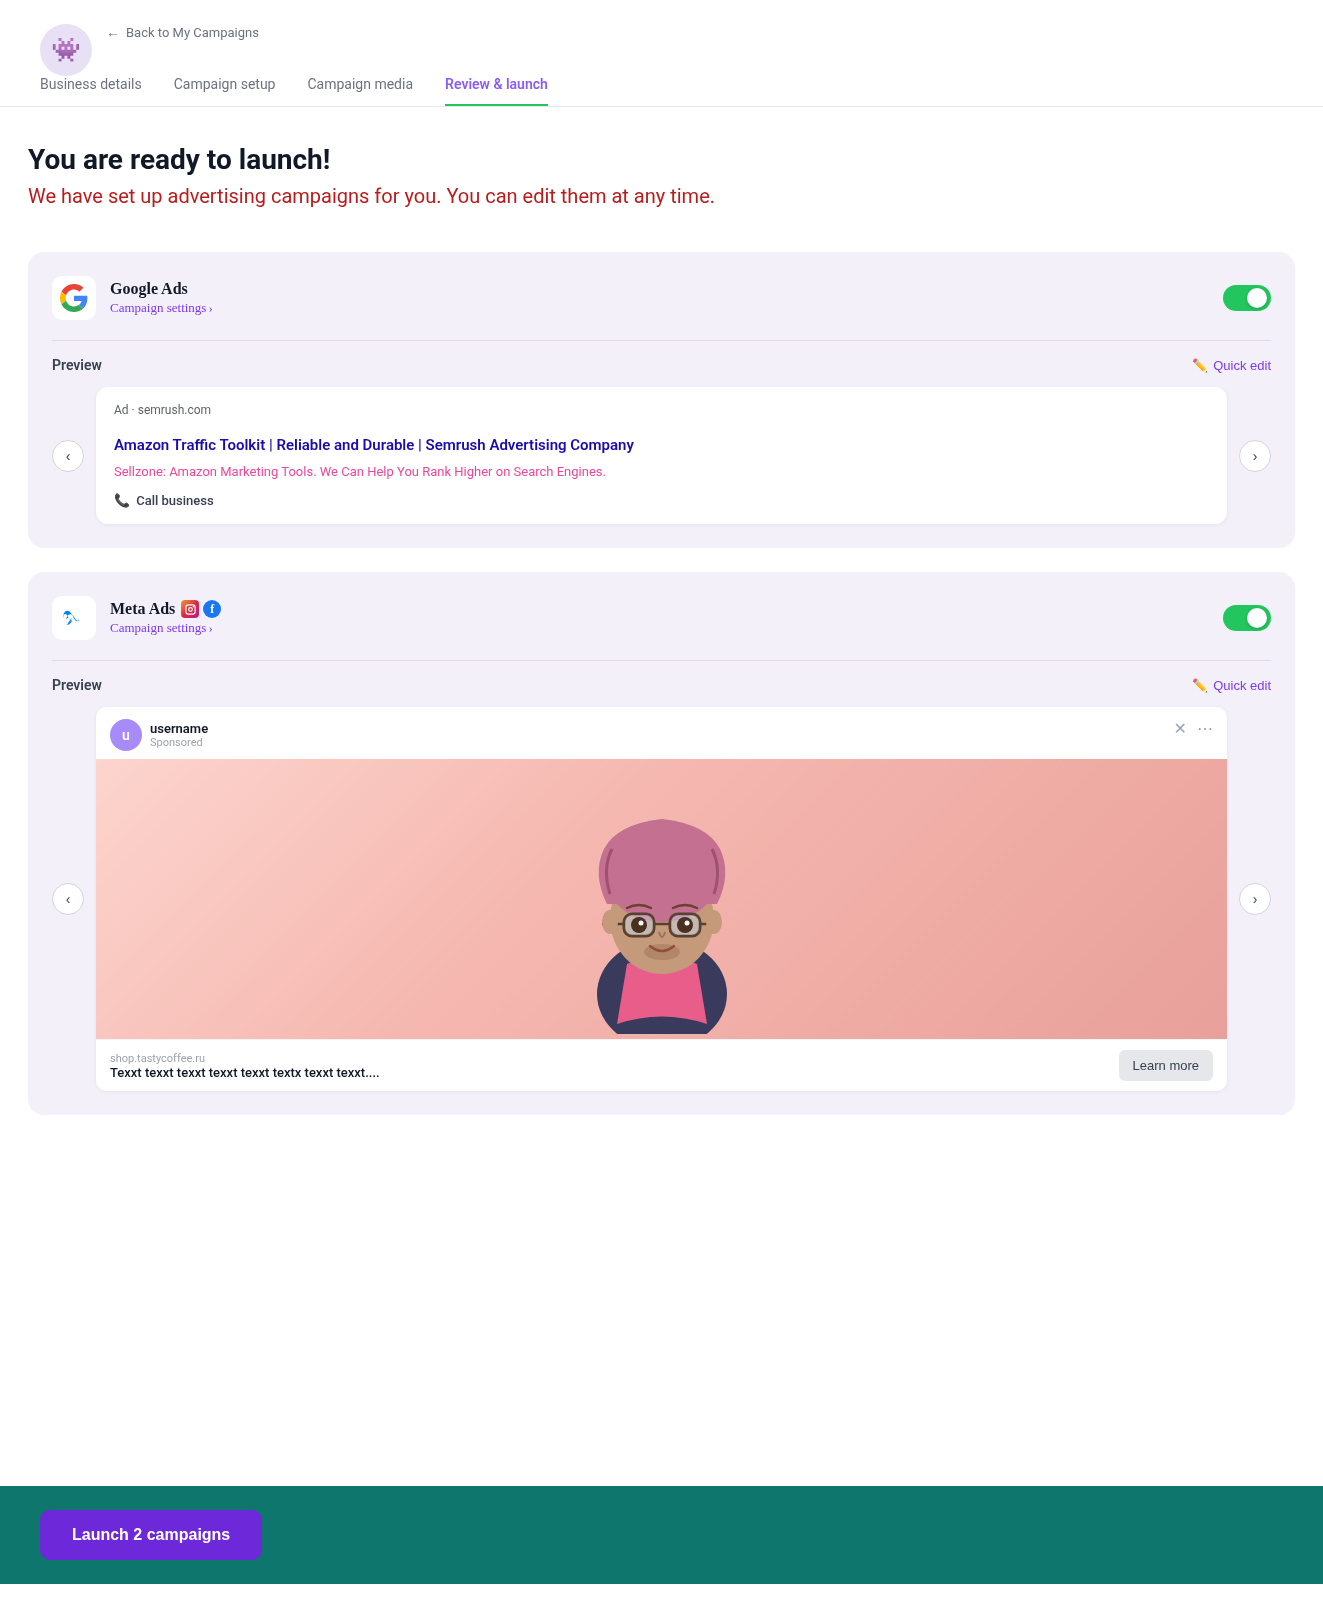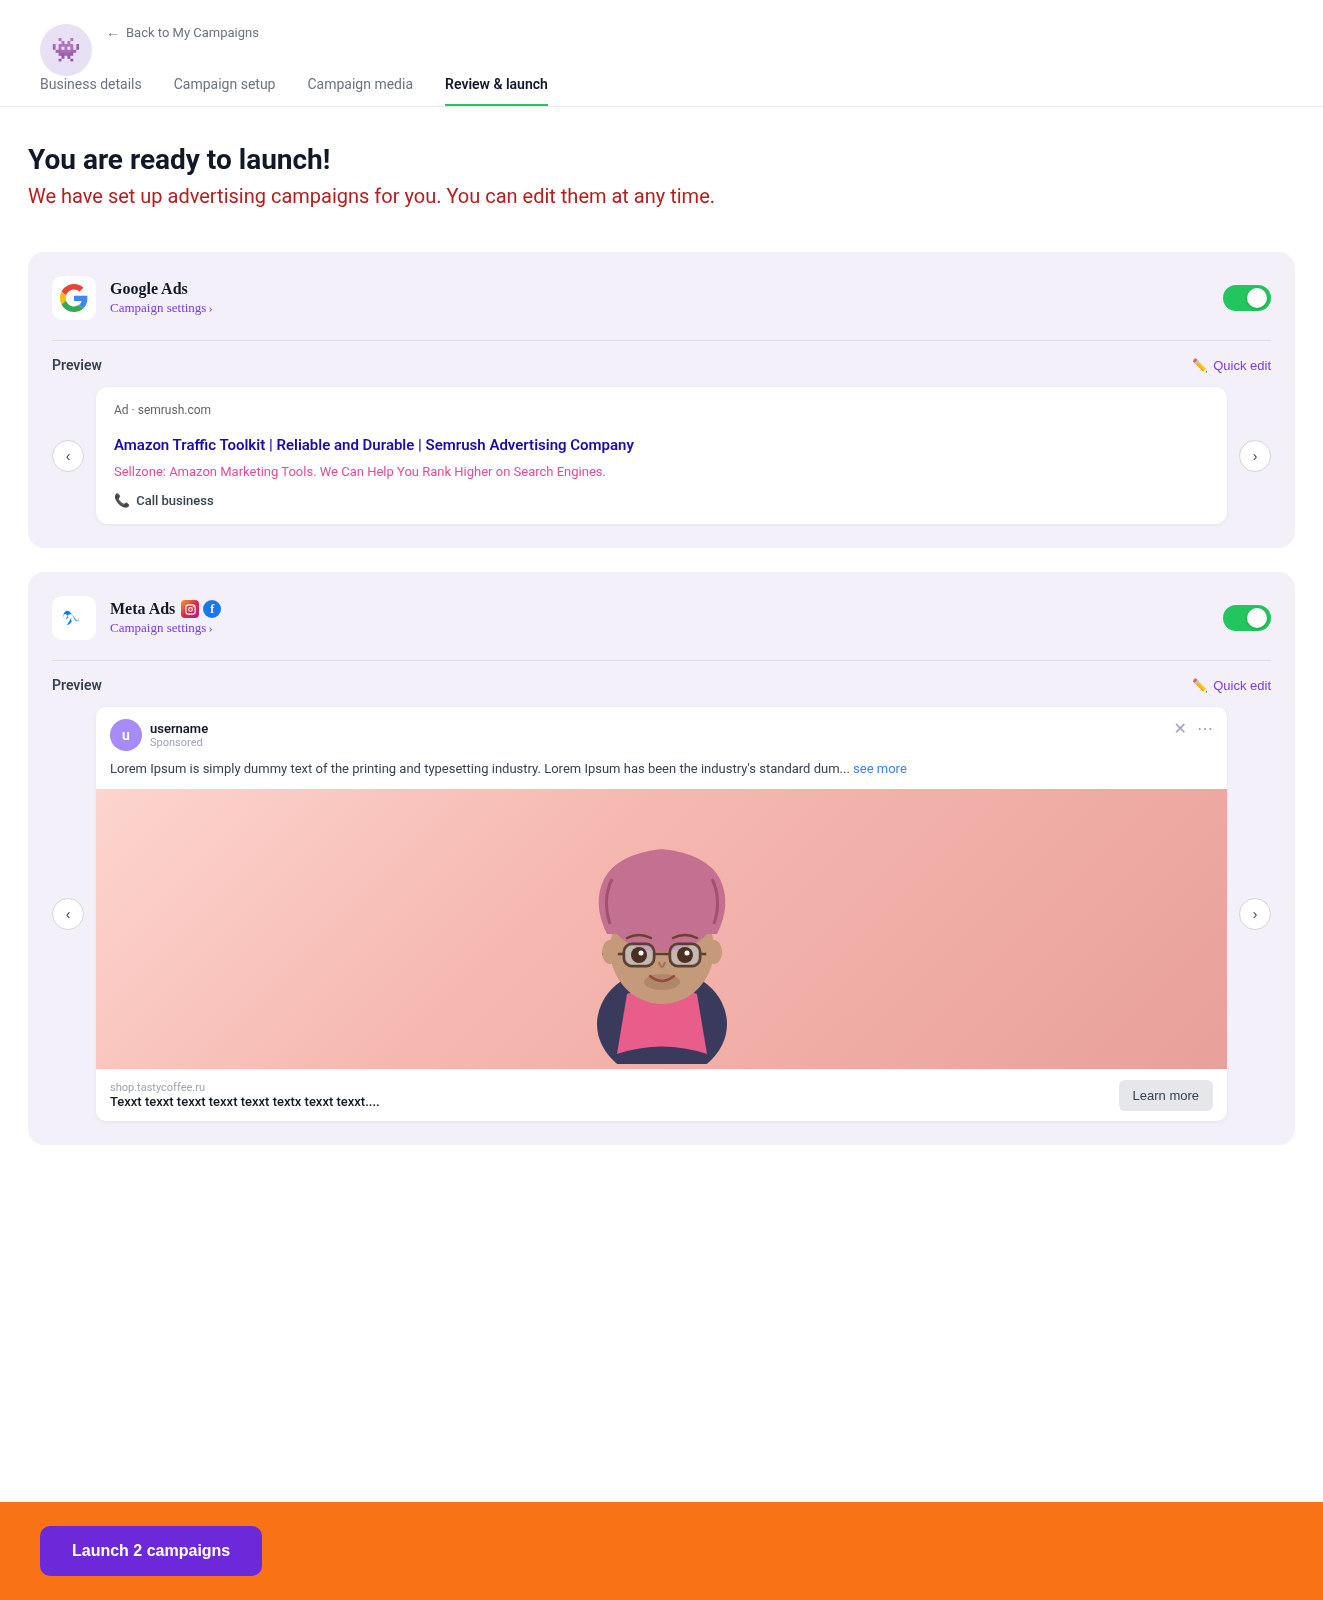--- a/index.html
+++ b/index.html
@@ -66,21 +66,21 @@
 
     .tab {
       font-size: 14px;
       color: #6b7280;
       padding-bottom: 12px;
       cursor: pointer;
       border-bottom: 2px solid transparent;
     }
 
     .tab.active {
-      color: #0f172a;
+      color: #8b5cf6;
       font-weight: 600;
       border-bottom: 2px solid #22c55e;
     }
 
     .main-content {
       padding: 36px 28px 120px;
     }
 
     .page-heading {
       font-size: 28px;
@@ -360,25 +360,25 @@
       padding: 8px 14px;
       font-size: 13px;
       font-weight: 500;
       color: #374151;
       cursor: pointer;
       white-space: nowrap;
     }
 
     .launch-bar {
       position: fixed;
-      bottom: 0;
+      bottom: 16px;
       left: 0;
       right: 0;
       padding: 24px 40px;
-      background: #f97316;
+      background: #0f766e;
     }
 
     .launch-btn {
       background: #6d28d9;
       color: #fff;
       border: none;
       border-radius: 10px;
       padding: 16px 32px;
       font-size: 16px;
       font-weight: 600;
@@ -559,24 +559,20 @@
               <div>
                 <div class="meta-username">username</div>
                 <div class="meta-sponsored">Sponsored</div>
               </div>
             </div>
             <div class="meta-ad-actions">
               <span>✕</span>
               <span>⋯</span>
             </div>
           </div>
-          <div class="meta-ad-text">
-            <span>Lorem Ipsum is simply dummy text of the printing and typesetting industry. Lorem Ipsum has been the industry's standard dum...</span>
-            <span class="see-more">see more</span>
-          </div>
           <div class="meta-ad-image">
 
             <svg width="200" height="270" viewBox="0 0 200 270">
 
               <ellipse cx="100" cy="230" rx="65" ry="55" fill="#3a3a5c"></ellipse>
 
               <rect x="87" y="175" width="26" height="30" rx="8" fill="#c49a7a"></rect>
 
               <path d="M65 200 Q100 185 135 200 L145 260 Q100 245 55 260 Z" fill="#e85d8a"></path>
 

